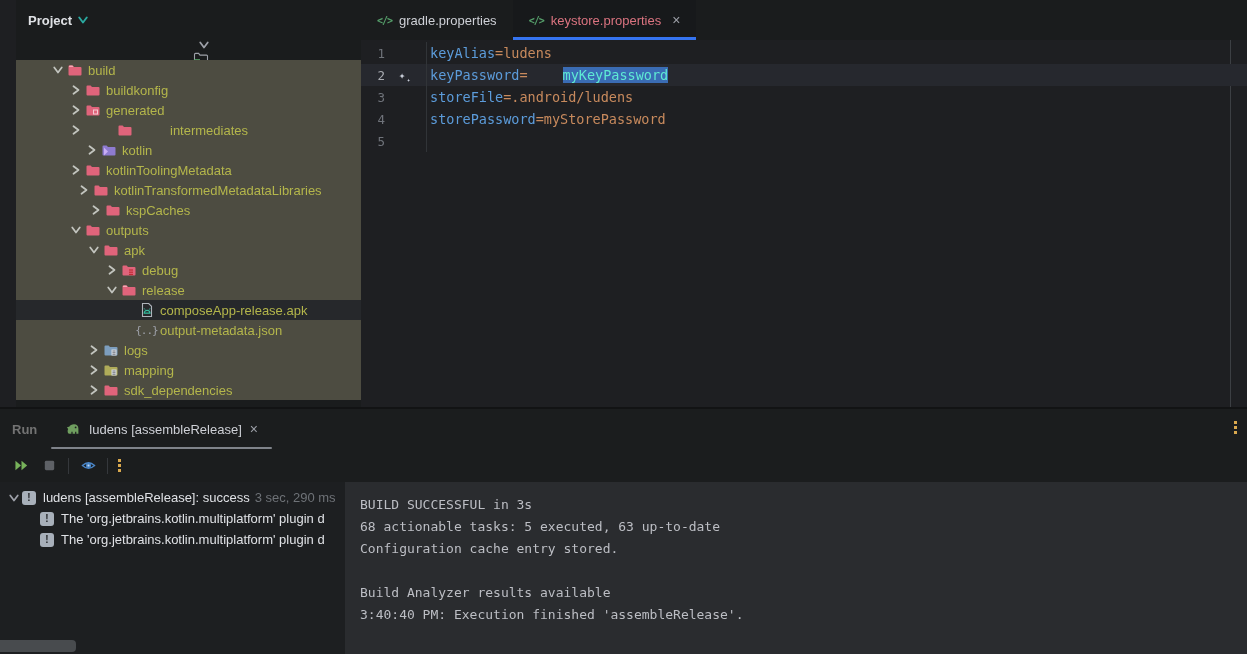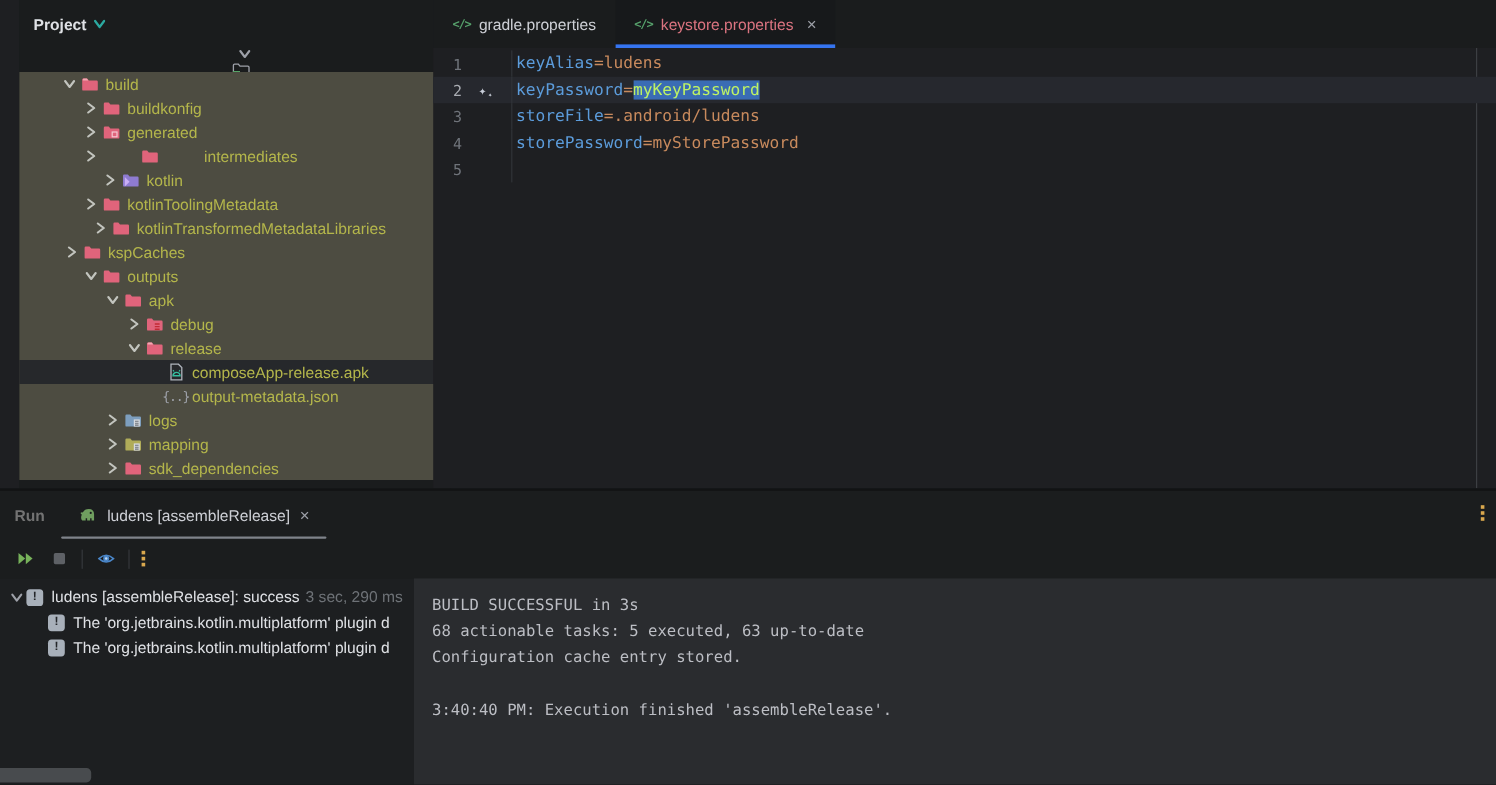--- a/index.html
+++ b/index.html
@@ -47,21 +47,21 @@
   .eline .lnum { width:24px; text-align:right; color:#6F737A; font-size:12.5px; }
   .eline .gicon { width:34px; display:flex; justify-content:center; color:#C6CBD6; }
   .sparkle { position:relative; font-size:11px; line-height:1; }
   .sparkle::after { content:"✦"; position:absolute; font-size:6px; right:-5px; bottom:-2px; }
   .eline .codetxt { padding-left:3px; white-space:pre; }
   .eline.current { background:#26282E; }
   .eline.current .lnum { color:#A9ACB2; }
   .tok-key { color:#5C9CDB; }
   .tok-eq  { color:#C88A5D; }
   .tok-val { color:#C88A5D; }
-  .tok-sel { background:#3A6CB4; color:#bef264; }
+  .tok-sel { background:#3A6CB4; color:#5eead4;margin-left:35px; }
 
   
   #run-panel { position:absolute; left:0; top:407px; width:1247px; height:247px; background:#1B1D1E; border-top:2px solid #121314; }
   #run-header { height:40px; display:flex; align-items:stretch; position:relative; }
   #run-title { display:flex; align-items:center; padding:0 14px 0 12px; font-weight:bold; color:#737373; }
   #run-tab { display:flex; align-items:center; gap:8px; padding:0 14px; color:#CED0D6; position:relative; }
   #run-tab::after { content:""; position:absolute; left:0; right:0; bottom:0; height:2px; background:#7F838A; border-radius:1px; }
   #run-tab .close { color:#9DA0A8; font-size:14px; }
   #run-kebab-top { position:absolute; right:10px; top:12px; }
   .kebab { display:flex; flex-direction:column; gap:2px; align-items:center; }
@@ -213,21 +213,21 @@
                 </svg>
               </span>
             </span>
             <span class="ticon">
               <svg viewBox="0 0 16 16">
                 <path d="M1.5 4.4 q0-1 1-1 h3.1 l1.4 1.7 h6.5 q1 0 1 1 v6.4 q0 1-1 1 h-11 q-1 0-1-1 z" fill="#E0647B"></path>
               </svg>
             </span>
             <span class="lbl olive">kotlinTransformedMetadataLibraries</span>
           </div>
-          <div class="tree-row" style="padding-left: 36px;">
+          <div class="tree-row" style="padding-left: 72px;">
             <span class="chev-slot">
               <span class="chev" style="color: rgb(194, 196, 190);">
                 <svg viewBox="0 0 8 8">
                   <path d="M2 1 L6 4 L2 7" stroke="currentColor" fill="none" stroke-width="1.4" stroke-linecap="round" stroke-linejoin="round"></path>
                 </svg>
               </span>
             </span>
             <span class="ticon">
               <svg viewBox="0 0 16 16">
                 <path d="M1.5 4.4 q0-1 1-1 h3.1 l1.4 1.7 h6.5 q1 0 1 1 v6.4 q0 1-1 1 h-11 q-1 0-1-1 z" fill="#E0647B"></path>
@@ -498,18 +498,18 @@
           </div>
           <div class="rrow child">
             <span class="warn-badge">!</span>
             <span>The 'org.jetbrains.kotlin.multiplatform' plugin d</span>
           </div>
           <div class="rrow child">
             <span class="warn-badge">!</span>
             <span>The 'org.jetbrains.kotlin.multiplatform' plugin d</span>
           </div>
         </div>
-      <div id="run-console"><div>BUILD SUCCESSFUL in 3s</div><div>68 actionable tasks: 5 executed, 63 up-to-date</div><div>Configuration cache entry stored.</div><div>&nbsp;</div><div>3:40:40 PM: Execution finished 'assembleRelease'.</div></div>
+      <div id="run-console"><div>BUILD SUCCESSFUL in 3s</div><div>68 actionable tasks: 5 executed, 63 up-to-date</div><div>Configuration cache entry stored.</div><div>&nbsp;</div><div>Build Analyzer results available</div><div>3:40:40 PM: Execution finished 'assembleRelease'.</div></div>
       <div id="run-hscroll"></div>
     </div>
   </div>
 
 </div>
 
 </body></html>

